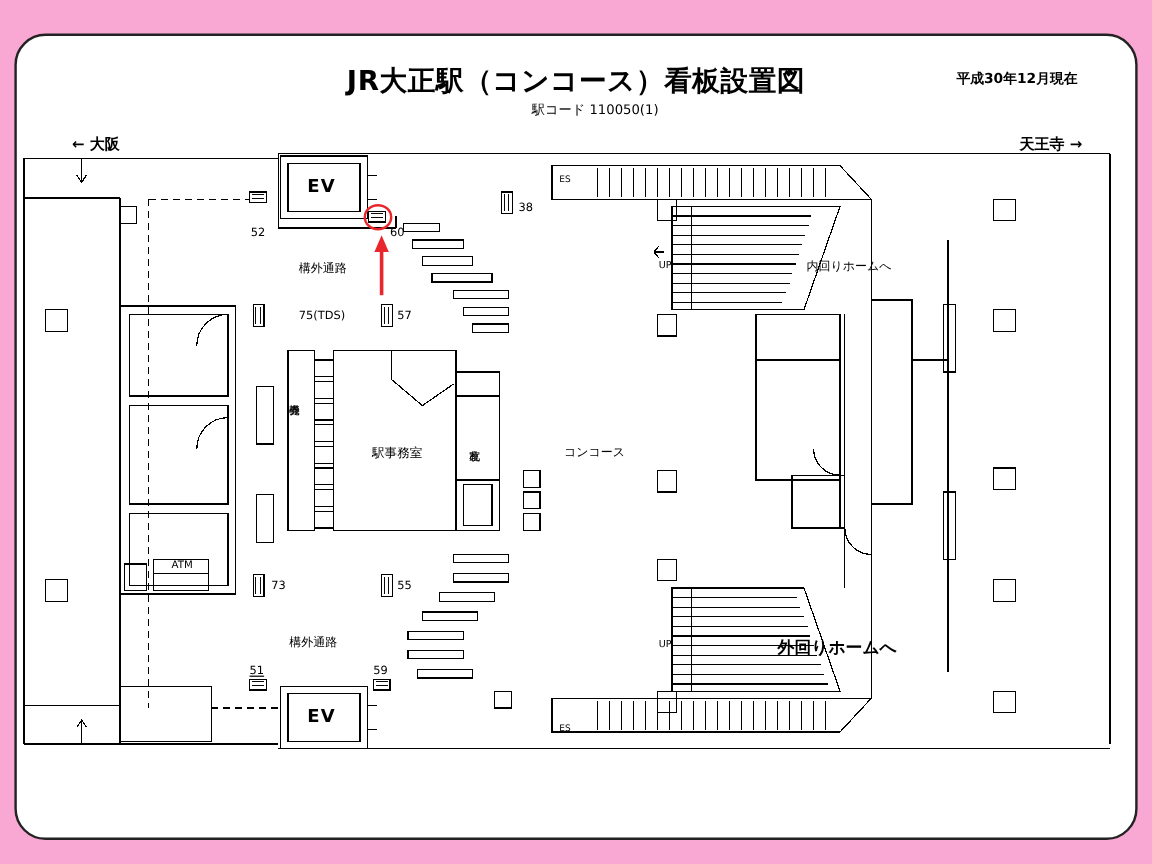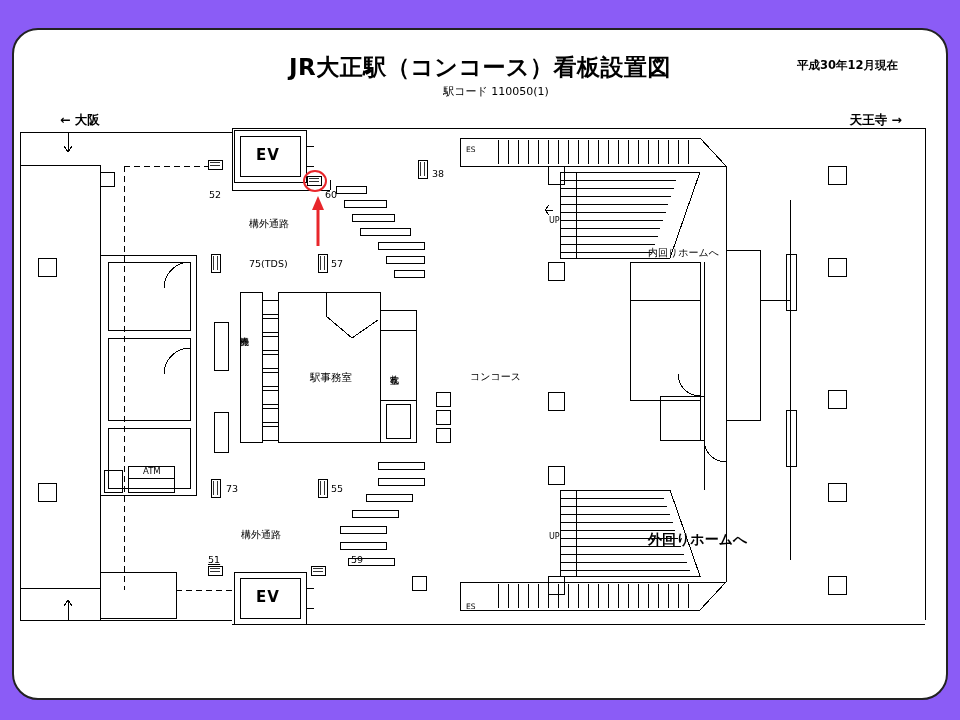--- a/index.html
+++ b/index.html
@@ -10,21 +10,21 @@
   body {
     width: 960px;
     height: 720px;
     font-family: "DejaVu Sans", "Liberation Sans", sans-serif;
     overflow: hidden;
   }
   #page {
     position: relative;
     width: 960px;
     height: 720px;
-    background: #8b5cf6;
+    background: #f9a8d4;
   }
   
   #frame {
     position: absolute;
     left: 12px;
     top: 28px;
     width: 936px;
     height: 672px;
     border: 2px solid #222;
     border-radius: 26px;
@@ -331,35 +331,35 @@
 
   <div class="ev-lbl" style="left:256px; top:146px;">EV</div>
   <div class="ev-lbl" style="left:256px; top:588px;">EV</div>
 
   <div class="es-lbl" style="left:466px; top:145px;">ES</div>
   <div class="es-lbl" style="left:466px; top:602px;">ES</div>
 
   <div class="up-lbl" style="left:549px; top:216px;">UP</div>
   <div class="up-lbl" style="left:549px; top:532px;">UP</div>
 
-  <div class="lbl" style="left:648px; top:215px; font-size:10px;margin-top:31px;">内回りホームへ</div>
+  <div class="lbl" style="left:672px; top:215px; font-size:10px;">内回りホームへ</div>
   <div class="lbl" style="left:648px; top:531px; font-size:14px;font-weight:bold;">外回りホームへ</div>
 
   <div class="lbl" style="left:249px; top:217px; font-size:10px;">構外通路</div>
   <div class="lbl" style="left:241px; top:528px; font-size:10px;">構外通路</div>
   <div class="lbl" style="left:470px; top:370px; font-size:10px;">コンコース</div>
 
   <div class="room-lbl" style="left:310px; top:371px;">駅事務室</div>
   <div class="vlbl" style="left:389px; top:368px; font-size:9px;">改札室</div>
   <div class="vlbl" style="left:239px; top:330px; font-size:9px;">券売機</div>
   <div class="atm-lbl" style="left:143px; top:466px;">ATM</div>
 
   <div class="sign-num" style="left:209px; top:189px;">52</div>
   <div class="sign-num" style="left:309px; top:189px;margin-left:16px;">60</div>
   <div class="sign-num" style="left:432px; top:168px;">38</div>
   <div class="sign-num" style="left:227px; top:258px;margin-left:22px;">75(TDS)</div>
   <div class="sign-num" style="left:331px; top:258px;">57</div>
   <div class="sign-num" style="left:226px; top:483px;">73</div>
   <div class="sign-num" style="left:331px; top:483px;">55</div>
   <div class="sign-num" style="left:208px; top:554px;text-decoration:underline;">51</div>
-  <div class="sign-num" style="left:311px; top:554px;margin-left:40px;">59</div>
+  <div class="sign-num" style="left:311px; top:554px;">59</div>
 
 </div>
 
 </body></html>

